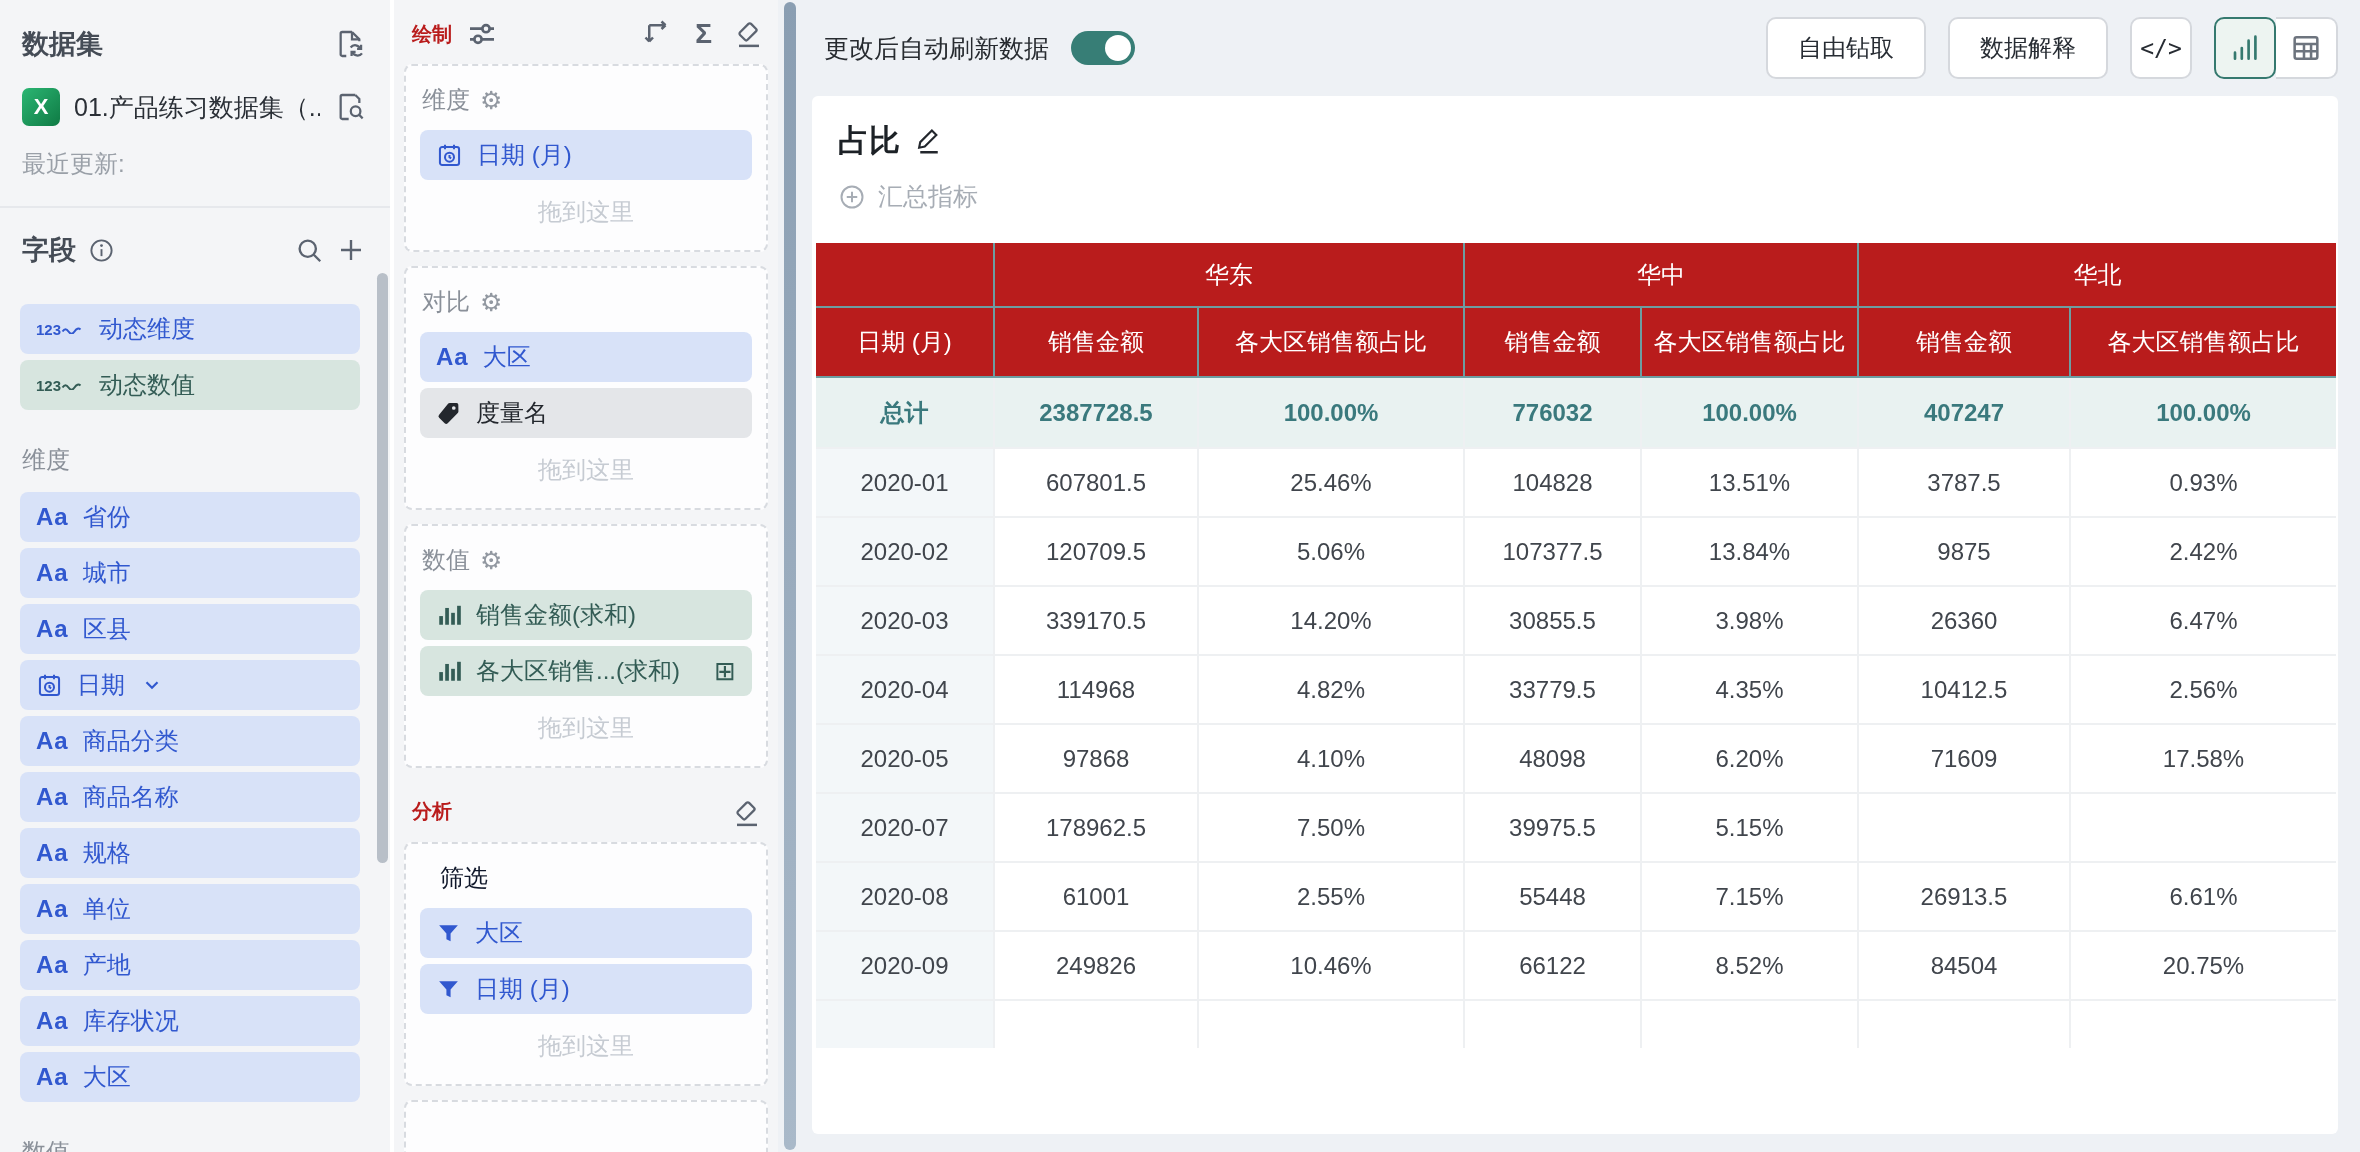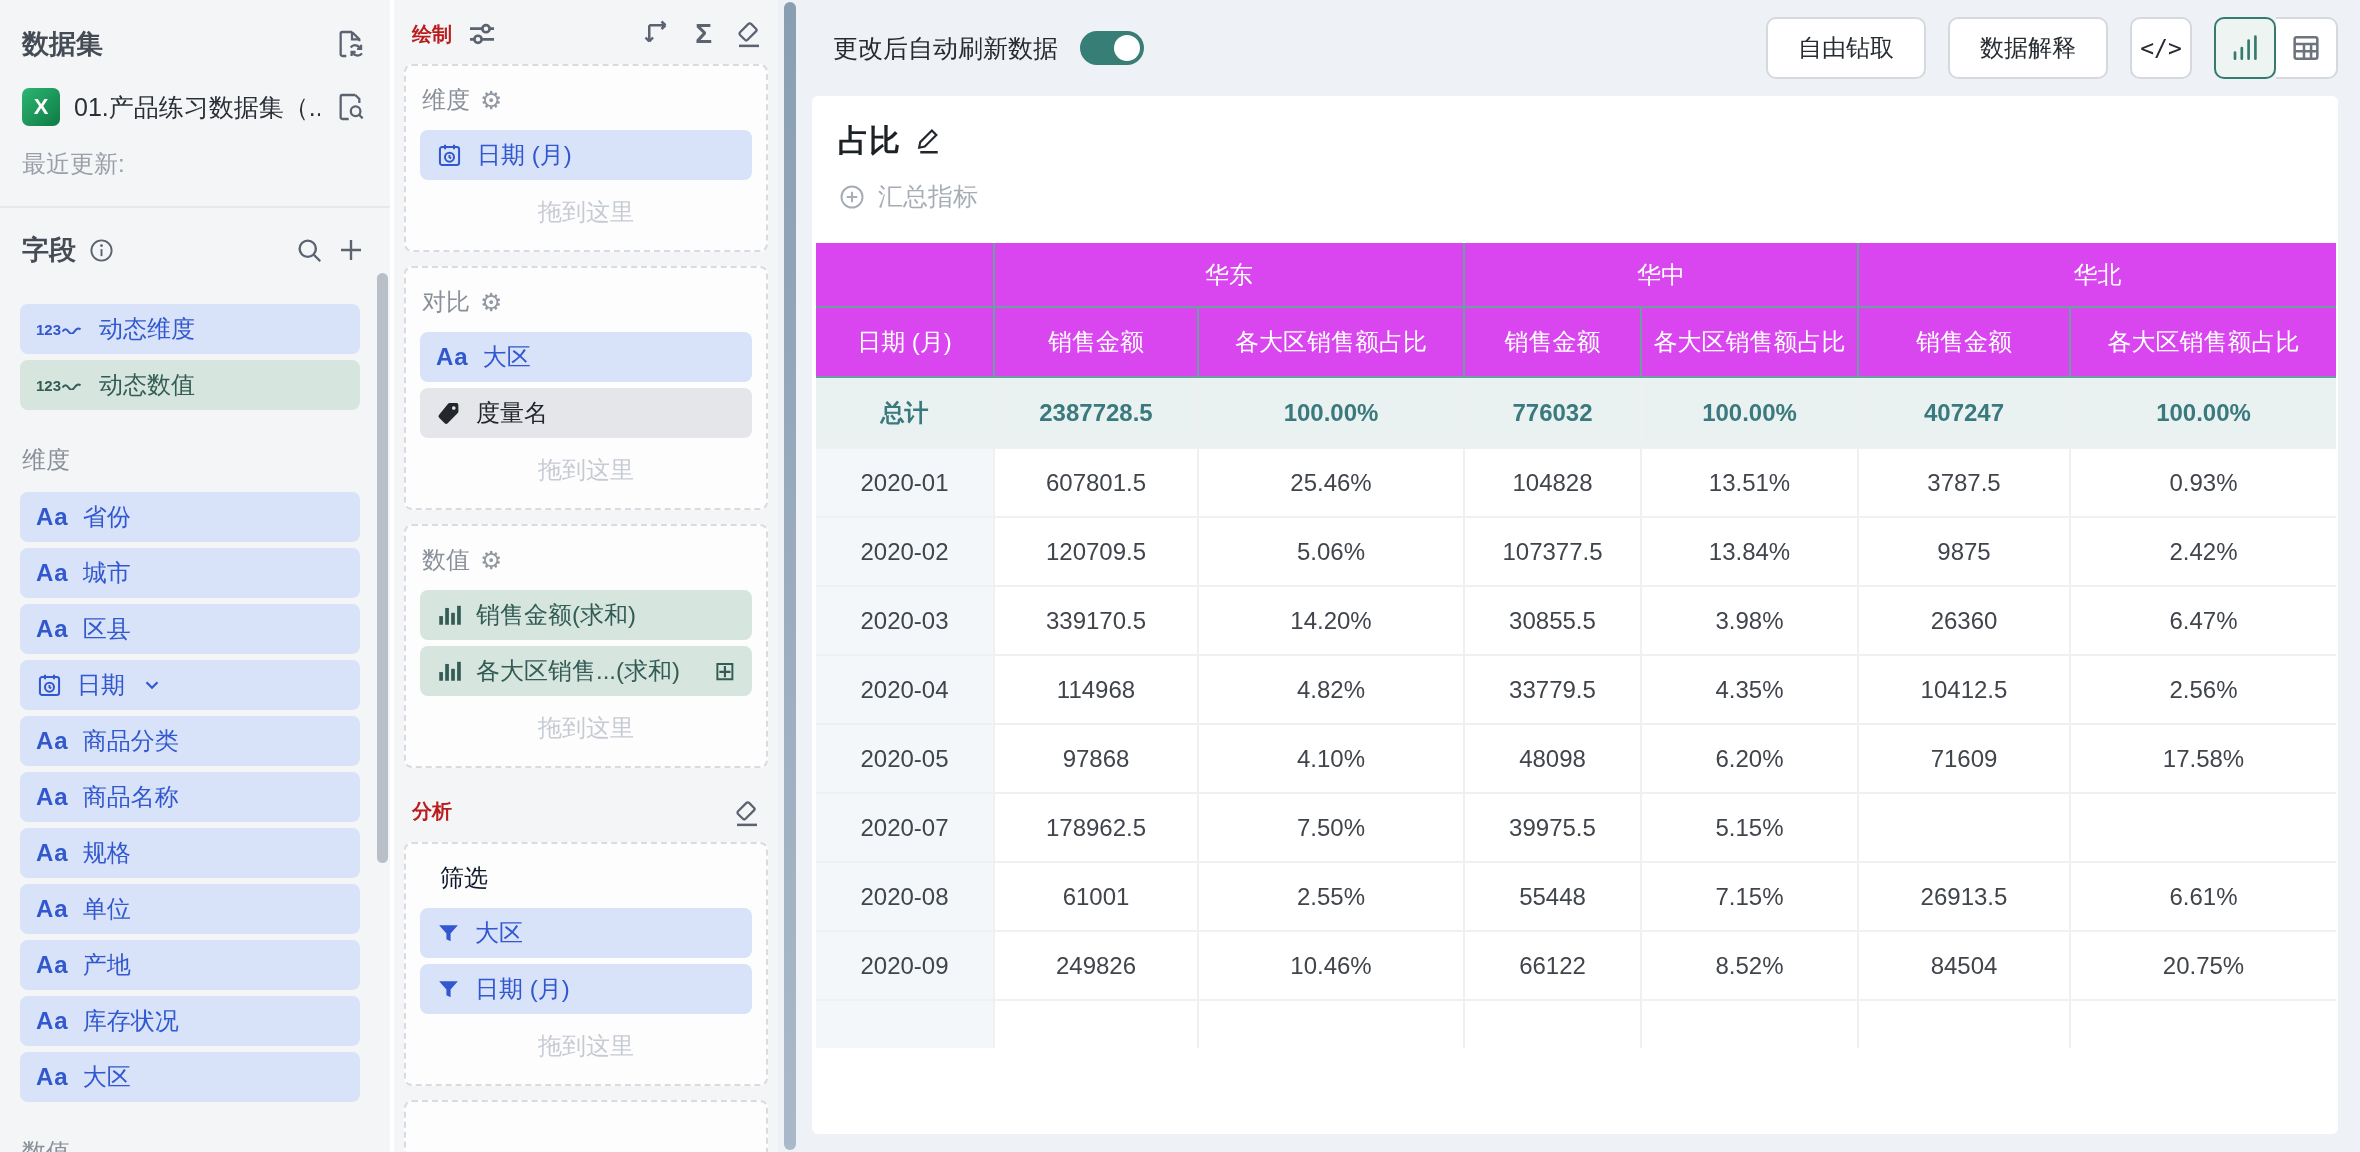--- a/index.html
+++ b/index.html
@@ -44,39 +44,39 @@
   .analysis-head { display:flex; margin-top:30px; padding:0 6px 0 8px; }
   .filter-label { font-size:24px; color:#0f172a; margin:2px 0 14px 20px; }
 
   
   .splitter { width:24px; flex:none; background:#eef1f5; display:flex; align-items:stretch; justify-content:center; padding:2px 0; }
   .splitter-bar { width:12px; border-radius:7px; background:linear-gradient(180deg,#8a9eb2,#a9b9c9); }
 
   
   .main { flex:1; background:#eef1f5; display:flex; flex-direction:column; padding:0 22px 18px 10px; min-width:0; }
   .topbar { height:96px; display:flex; align-items:center; flex:none; }
-  .auto-label { font-size:25px; color:#272b30; margin-left:21px; }
+  .auto-label { font-size:25px; color:#272b30; margin-left:12px; }
   .toggle { width:64px; height:34px; border-radius:17px; background:#377e76; position:relative; margin-left:22px; cursor:pointer; flex:none; }
   .toggle .knob { position:absolute; right:4px; top:4px; width:26px; height:26px; border-radius:50%; background:#fff; }
   .topbar .actions { margin-left:auto; display:flex; align-items:center; gap:22px; }
   .btn { height:62px; padding:0 30px; border:2px solid #d5d8dd; border-radius:10px; background:#fff; font-size:24px; color:#272c33; display:flex; align-items:center; justify-content:center; cursor:pointer; white-space:nowrap; }
   .btn.square { width:62px; padding:0; font-family:"DejaVu Sans Mono",monospace; font-size:23px; }
   .seg { display:flex; align-items:center; }
   .seg .opt { width:62px; height:62px; display:flex; align-items:center; justify-content:center; background:#fff; cursor:pointer; }
   .seg .opt.selected { border:2px solid #35796f; background:#edf4f1; border-radius:10px; color:#35796f; z-index:1; }
   .seg .opt.plain { border:2px solid #d5d8dd; border-left:none; border-radius:0 10px 10px 0; color:#6d747e; }
 
   .card { background:#fff; border-radius:6px; flex:1; overflow:hidden; }
   .card-title-row { display:flex; align-items:center; gap:14px; margin:24px 0 0 26px; }
   .card-title { font-size:31px; font-weight:700; color:#1c2126; }
   .metric-row { display:flex; align-items:center; gap:12px; margin:18px 0 0 26px; color:#a7adb5; font-size:25px; cursor:pointer; }
 
   table.data { border-collapse:collapse; table-layout:fixed; width:1520px; margin:30px 0 0 4px; }
   table.data th, table.data td { text-align:center; font-weight:400; overflow:hidden; white-space:nowrap; }
-  thead th { background:#d946ef; color:#fff; font-size:24px; border:2px solid #6d9da1; border-top:none; }
+  thead th { background:#b91c1c; color:#fff; font-size:24px; border:2px solid #6d9da1; border-top:none; }
   thead tr.regions th { height:64px; }
   thead tr.cols th { height:70px; }
   thead th:first-child { border-left:none; }
   thead th:last-child { border-right:none;text-align:center; }
   tbody td { font-size:24px; color:#40454c; border:2px solid #eef0f2; border-top:2px solid #e8eaed; background:#fff; height:69px; }
   tbody td:first-child { border-left:none; }
   tbody td:last-child { border-right:none; }
   tbody td.date-col { background:#f3f7f9; }
   tbody tr.total td { background:#e9f2f1; color:#3a797d; font-weight:700; height:71px; border-top:none; }
   tbody tr.stub td { height:48px; border-bottom:none; }

